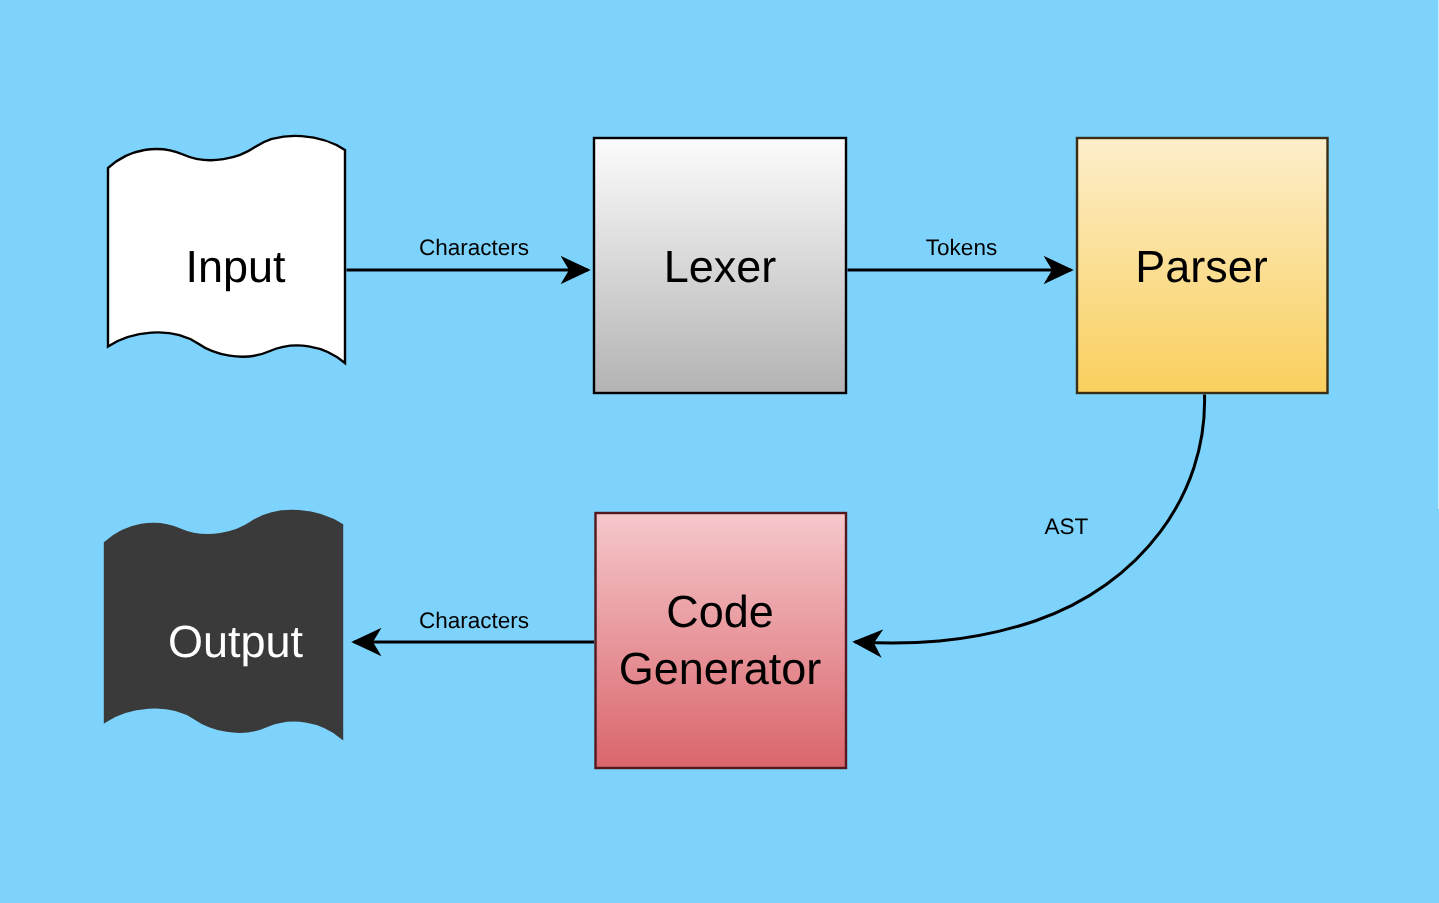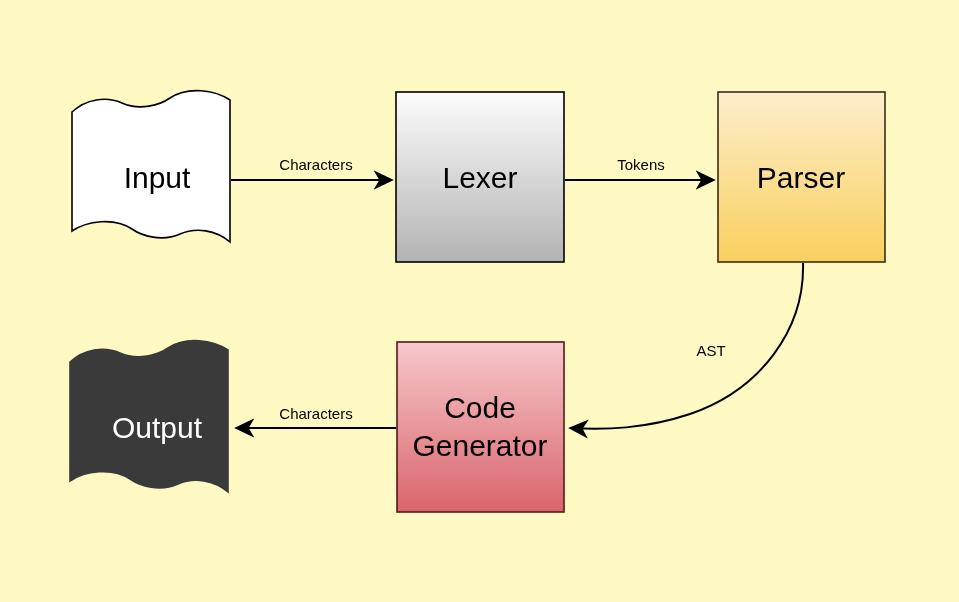--- a/index.html
+++ b/index.html
@@ -10,21 +10,21 @@
   body {
     width: 959px;
     height: 602px;
     font-family: "Liberation Sans", sans-serif;
     overflow: hidden;
   }
   #diagram-canvas {
     position: relative;
     width: 959px;
     height: 602px;
-    background: #fef9c3;
+    background: #7dd3fc;
   }
   #diagram-svg {
     position: absolute;
     top: 0;
     left: 0;
     width: 959px;
     height: 602px;
   }
   .node-label {
     font-family: "Liberation Sans", sans-serif;

